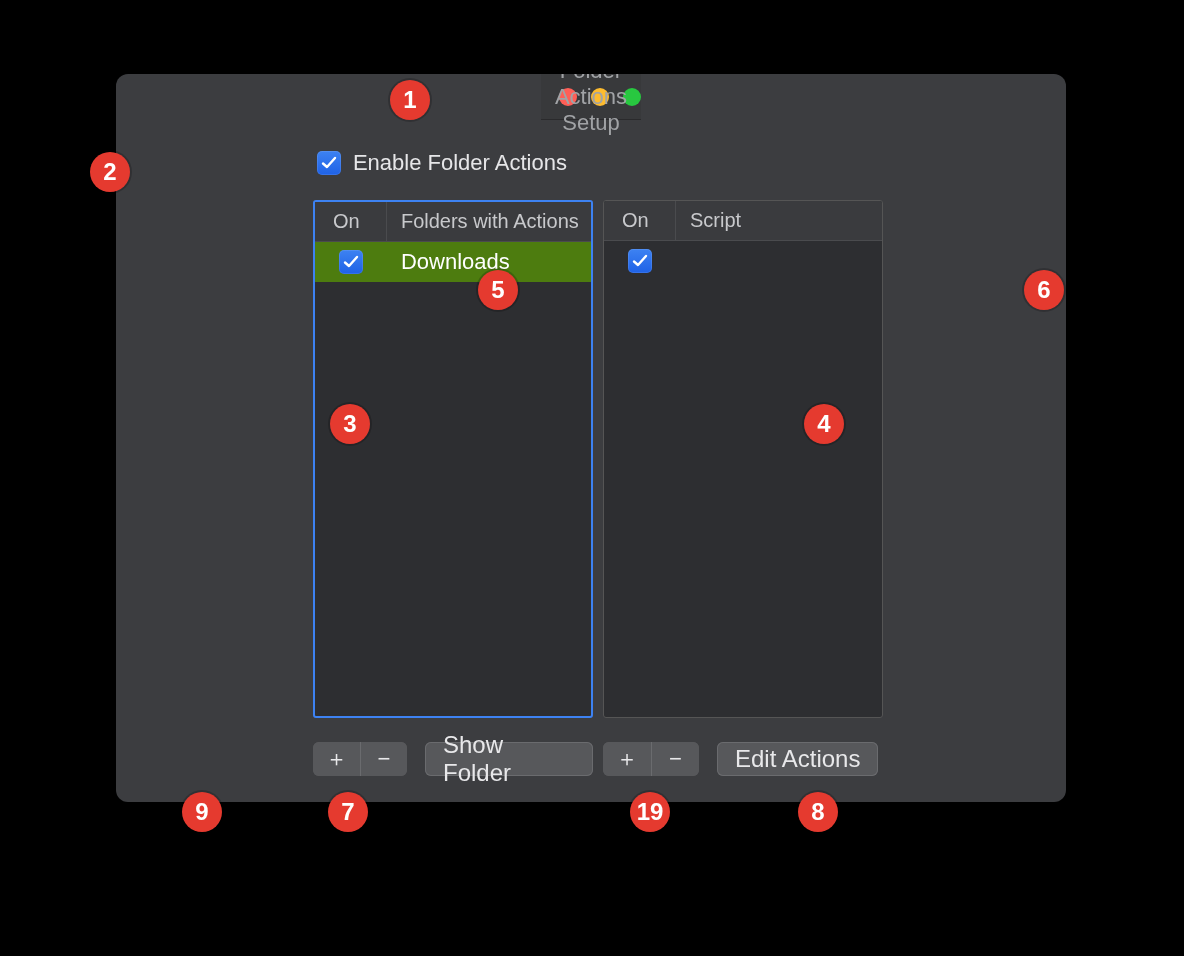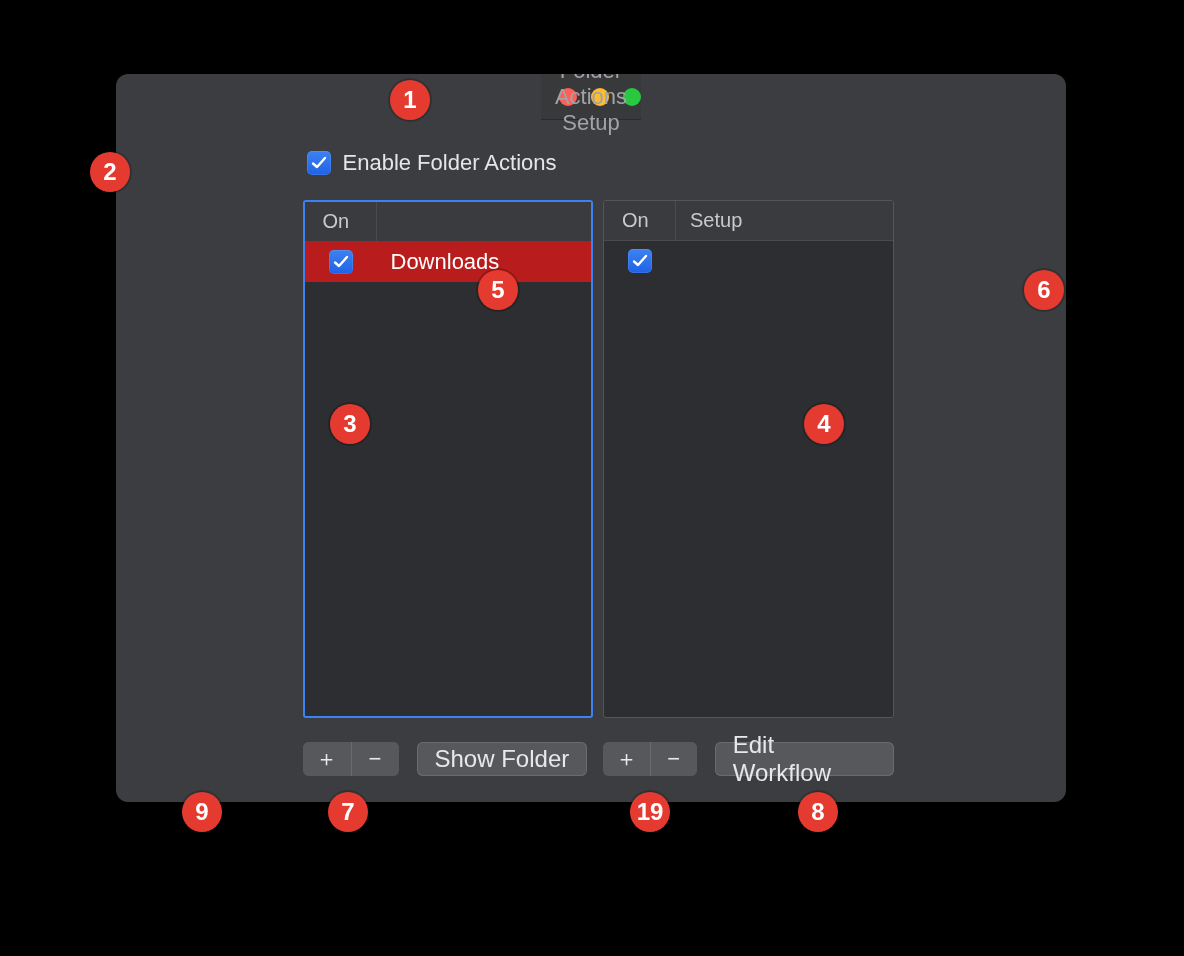--- a/index.html
+++ b/index.html
@@ -137,21 +137,21 @@
     overflow: auto;
   }
   .row {
     display: flex;
     align-items: center;
     height: 40px;
     font-size: 22px;
     color: #e8e8ea;
   }
   .row.selected {
-    background: #b91c1c;
+    background: #4d7c0f;
     color: #fff;
   }
   .row .cell-on {
     width: 72px;
     display: flex;
     justify-content: center;
     align-items: center;
   }
   .row .cell-main {
     flex: 1;
@@ -239,20 +239,21 @@
       </div>
       <span class="enable-label">Enable Folder Actions</span>
     </div>
 
     <div class="lists">
 
       <div class="pane">
         <div class="listbox focused">
           <div class="col-headers">
             <div class="col-on">On</div>
+            <div class="col-main">Folders with Actions</div>
           </div>
           <div class="rows">
             <div class="row selected">
               <div class="cell-on">
                 <div class="mac-checkbox checked">
                   <svg viewBox="0 0 16 16">
                       <path d="M2 8.5 L6 12 L14 3" stroke="#fff" stroke-width="2.4" fill="none" stroke-linecap="round" stroke-linejoin="round"></path>
                     </svg>
                 </div>
               </div>
@@ -270,21 +271,21 @@
               </div>
           </div>
           <div class="mac-btn">Show Folder</div>
         </div>
       </div>
 
       <div class="pane">
         <div class="listbox">
           <div class="col-headers">
             <div class="col-on">On</div>
-            <div class="col-main">Setup</div>
+            <div class="col-main">Script</div>
           </div>
           <div class="rows">
             <div class="row">
               <div class="cell-on">
                 <div class="mac-checkbox checked">
                   <svg viewBox="0 0 16 16">
                       <path d="M2 8.5 L6 12 L14 3" stroke="#fff" stroke-width="2.4" fill="none" stroke-linecap="round" stroke-linejoin="round"></path>
                     </svg>
                 </div>
               </div>
@@ -293,21 +294,21 @@
         </div>
         <div class="toolbar">
           <div class="segmented">
             <div class="seg-btn">
                 <span>＋</span>
               </div>
             <div class="seg-btn">
                 <span>−</span>
               </div>
           </div>
-          <div class="mac-btn">Edit Workflow</div>
+          <div class="mac-btn">Edit Actions</div>
         </div>
       </div>
 
     </div>
   </div>
 </div>
 
 <div id="badges">
     <div class="badge" style="left: 390px; top: 80px;">1</div>
     <div class="badge" style="left: 90px; top: 152px;">2</div>

